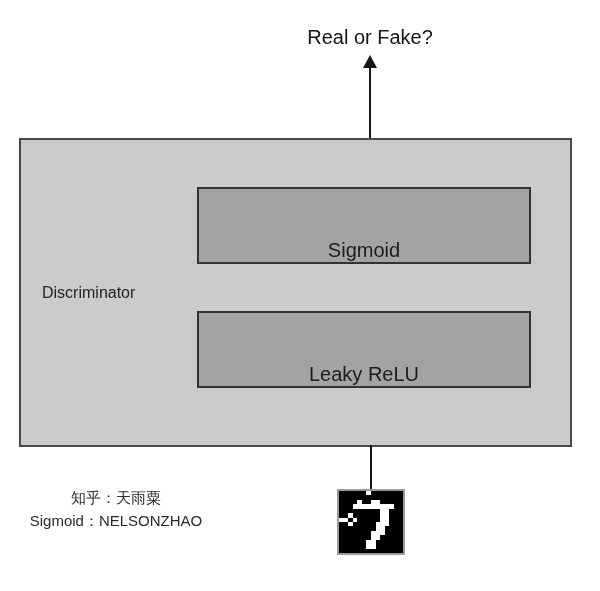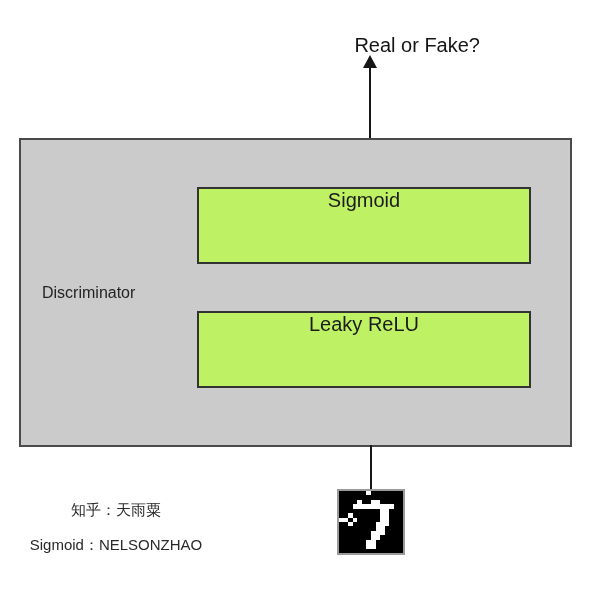--- a/index.html
+++ b/index.html
@@ -12,22 +12,22 @@
     width: 600px;
     height: 591px;
     background: #ffffff;
     font-family: "Liberation Sans", "DejaVu Sans", sans-serif;
     color: #1c1c1c;
     overflow: hidden;
   }
   .abs { position: absolute; }
 
   .output-label {
-    left: 260px; top: 34px; width: 220px;
-    text-align: right;
+    left: 260px; top: 26px; width: 220px;
+    text-align: center;
     font-size: 20px;
     color: #151515;
   }
 
   .arrow-line-up {
     left: 369px; top: 67px;
     width: 2px; height: 71px;
     background: #161616;
   }
   .arrow-head-up {
@@ -46,24 +46,24 @@
   }
   .discriminator-label {
     left: 42px; top: 284px;
     font-size: 16px;
     color: #242424;
   }
 
   .layer-box {
     left: 197px;
     width: 330px; height: 73px;
-    background: #bef264;
+    background: #a3a3a3;
     border: 2px solid #333333;
     display: flex;
-    align-items: flex-start;
+    align-items: flex-end;
     justify-content: center;
     font-size: 20px;
     color: #1c1c1c;
   }
   .layer-sigmoid { top: 187px; }
   .layer-leaky   { top: 311px; }
 
   .input-line {
     left: 370px; top: 445px;
     width: 2px; height: 45px;
@@ -82,21 +82,21 @@
   }
 
   .watermark {
     left: 18px; top: 486px;
     width: 196px;
     text-align: center;
     font-size: 15px;
     line-height: 23px;
     color: #2a2a2a;
   }
-  .watermark div { white-space: nowrap; margin-top: 12px; }
+  .watermark div { white-space: nowrap; }
 </style>
 </head>
 <body>
 
 <div class="canvas">
 
   <div class="abs output-label">Real or Fake?</div>
 
   <div class="abs arrow-head-up"></div>
   <div class="abs arrow-line-up"></div>

